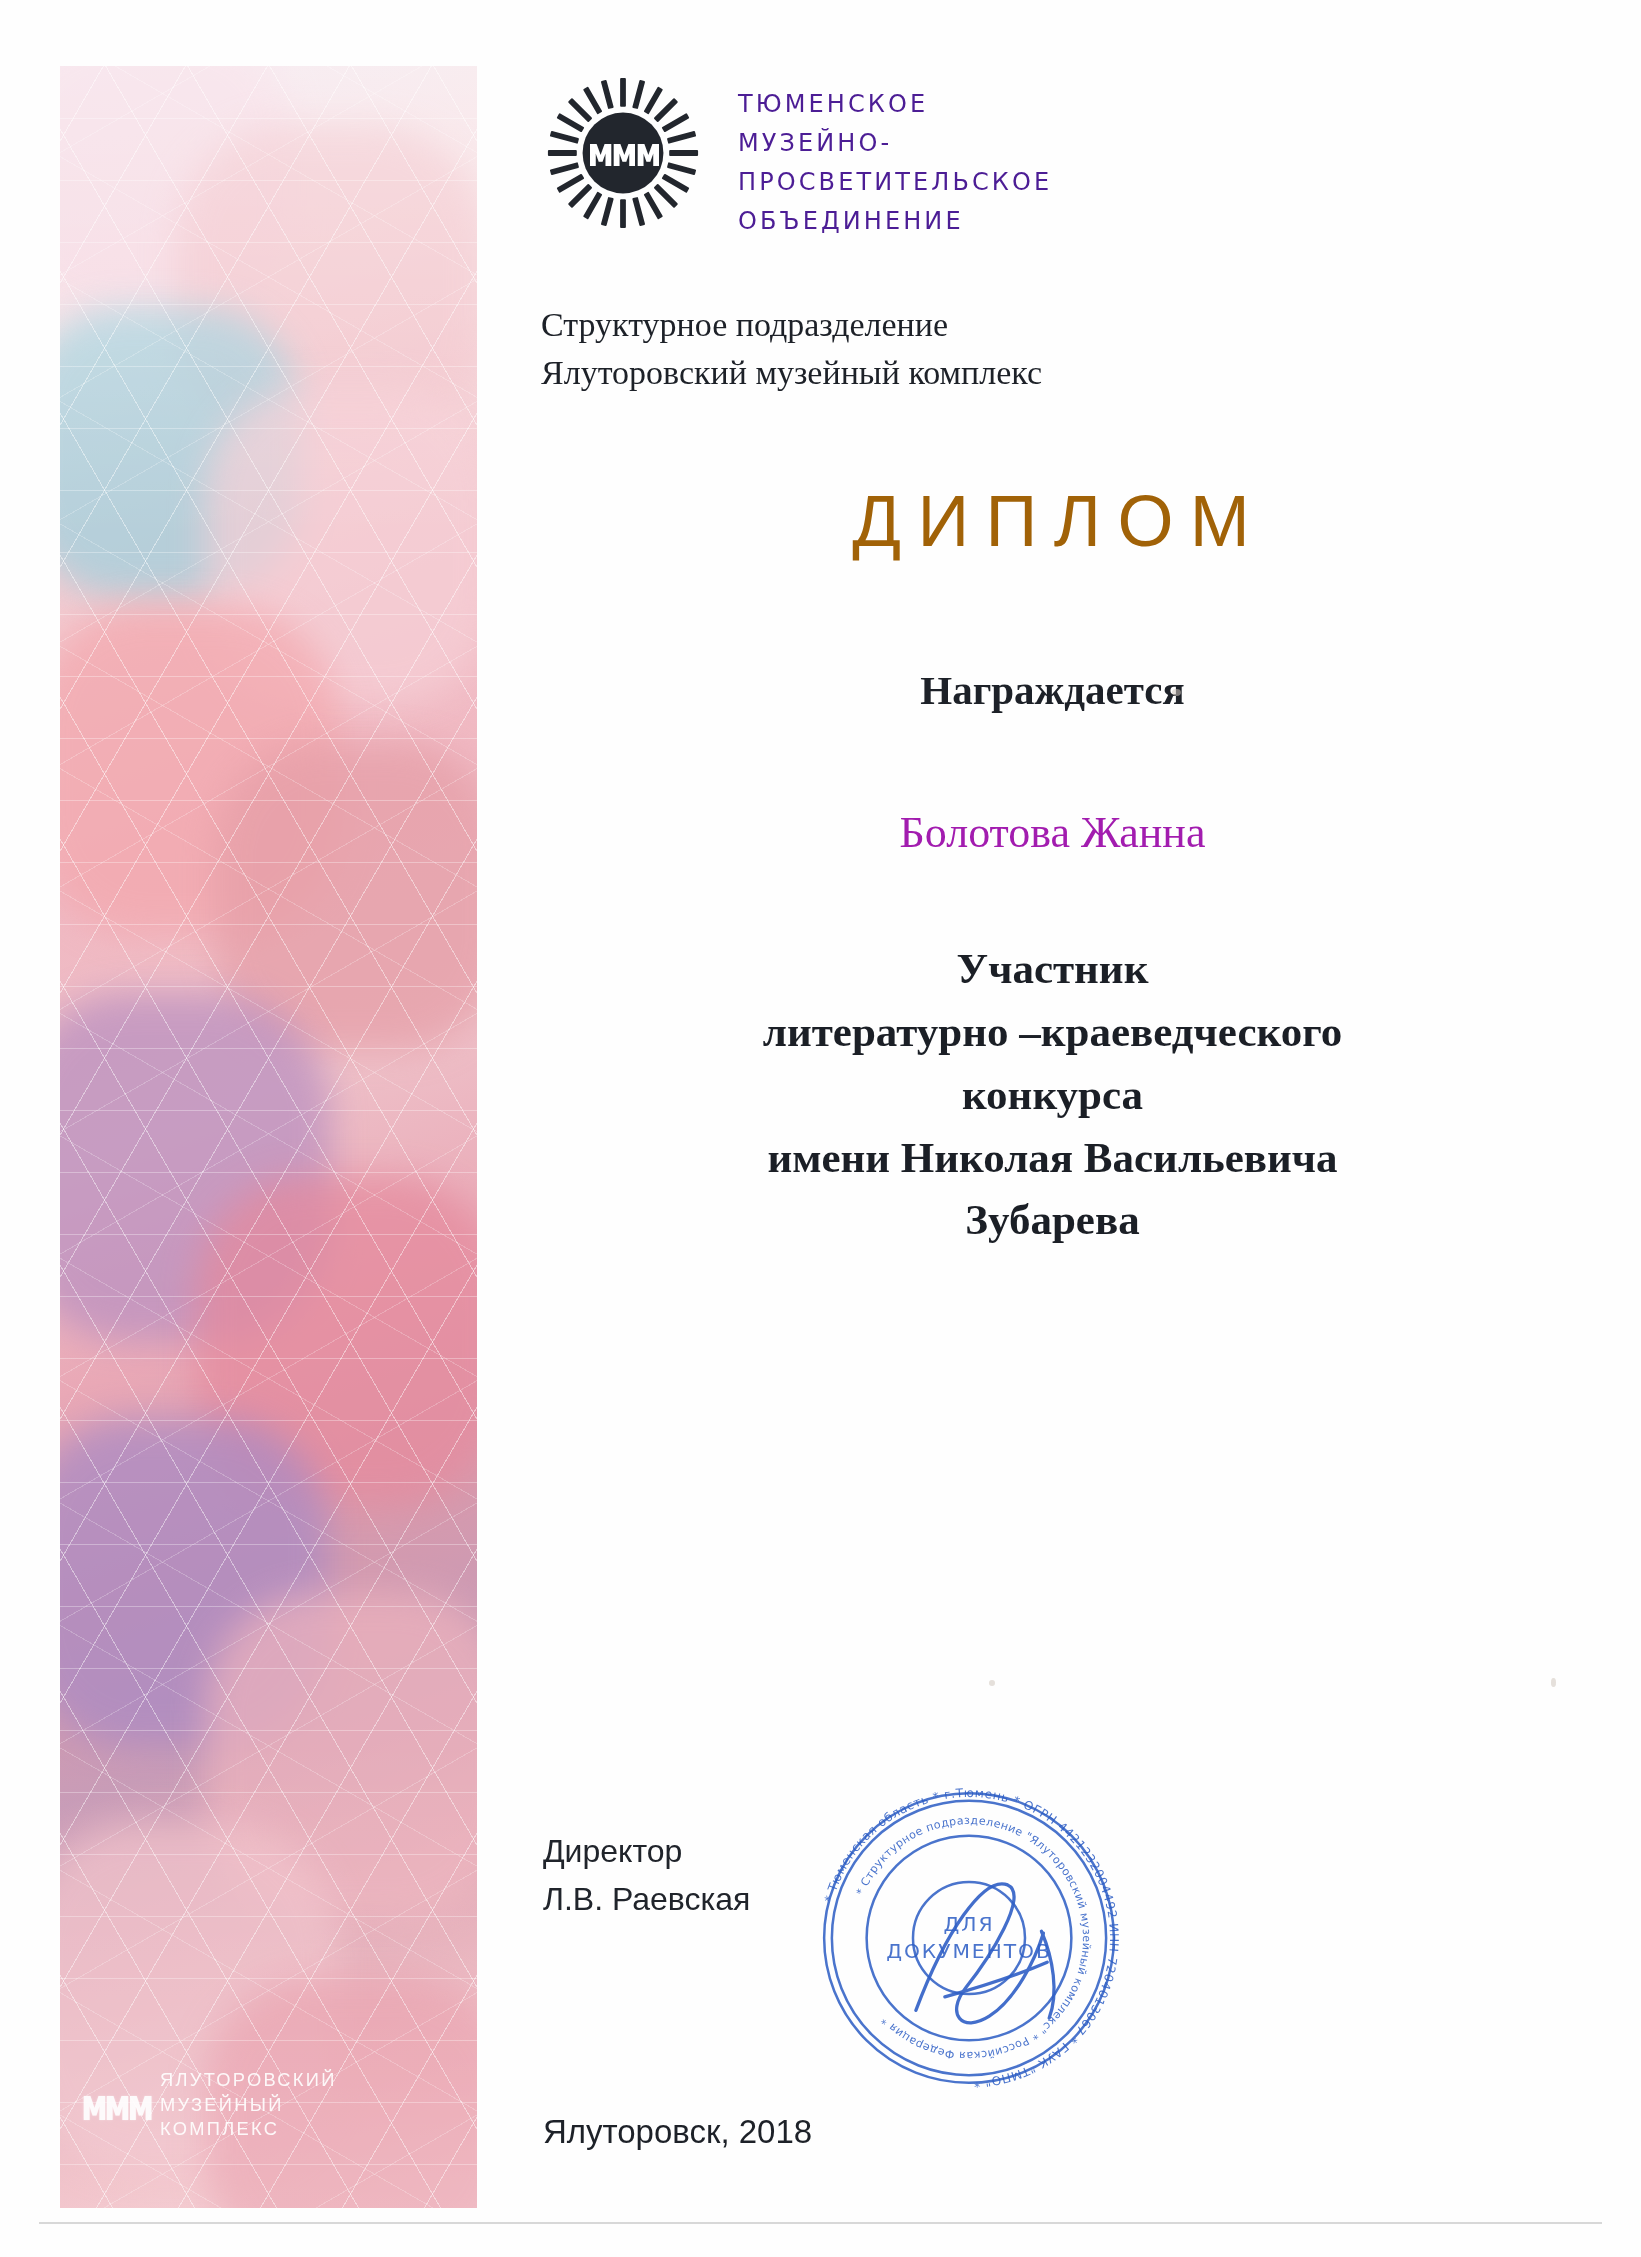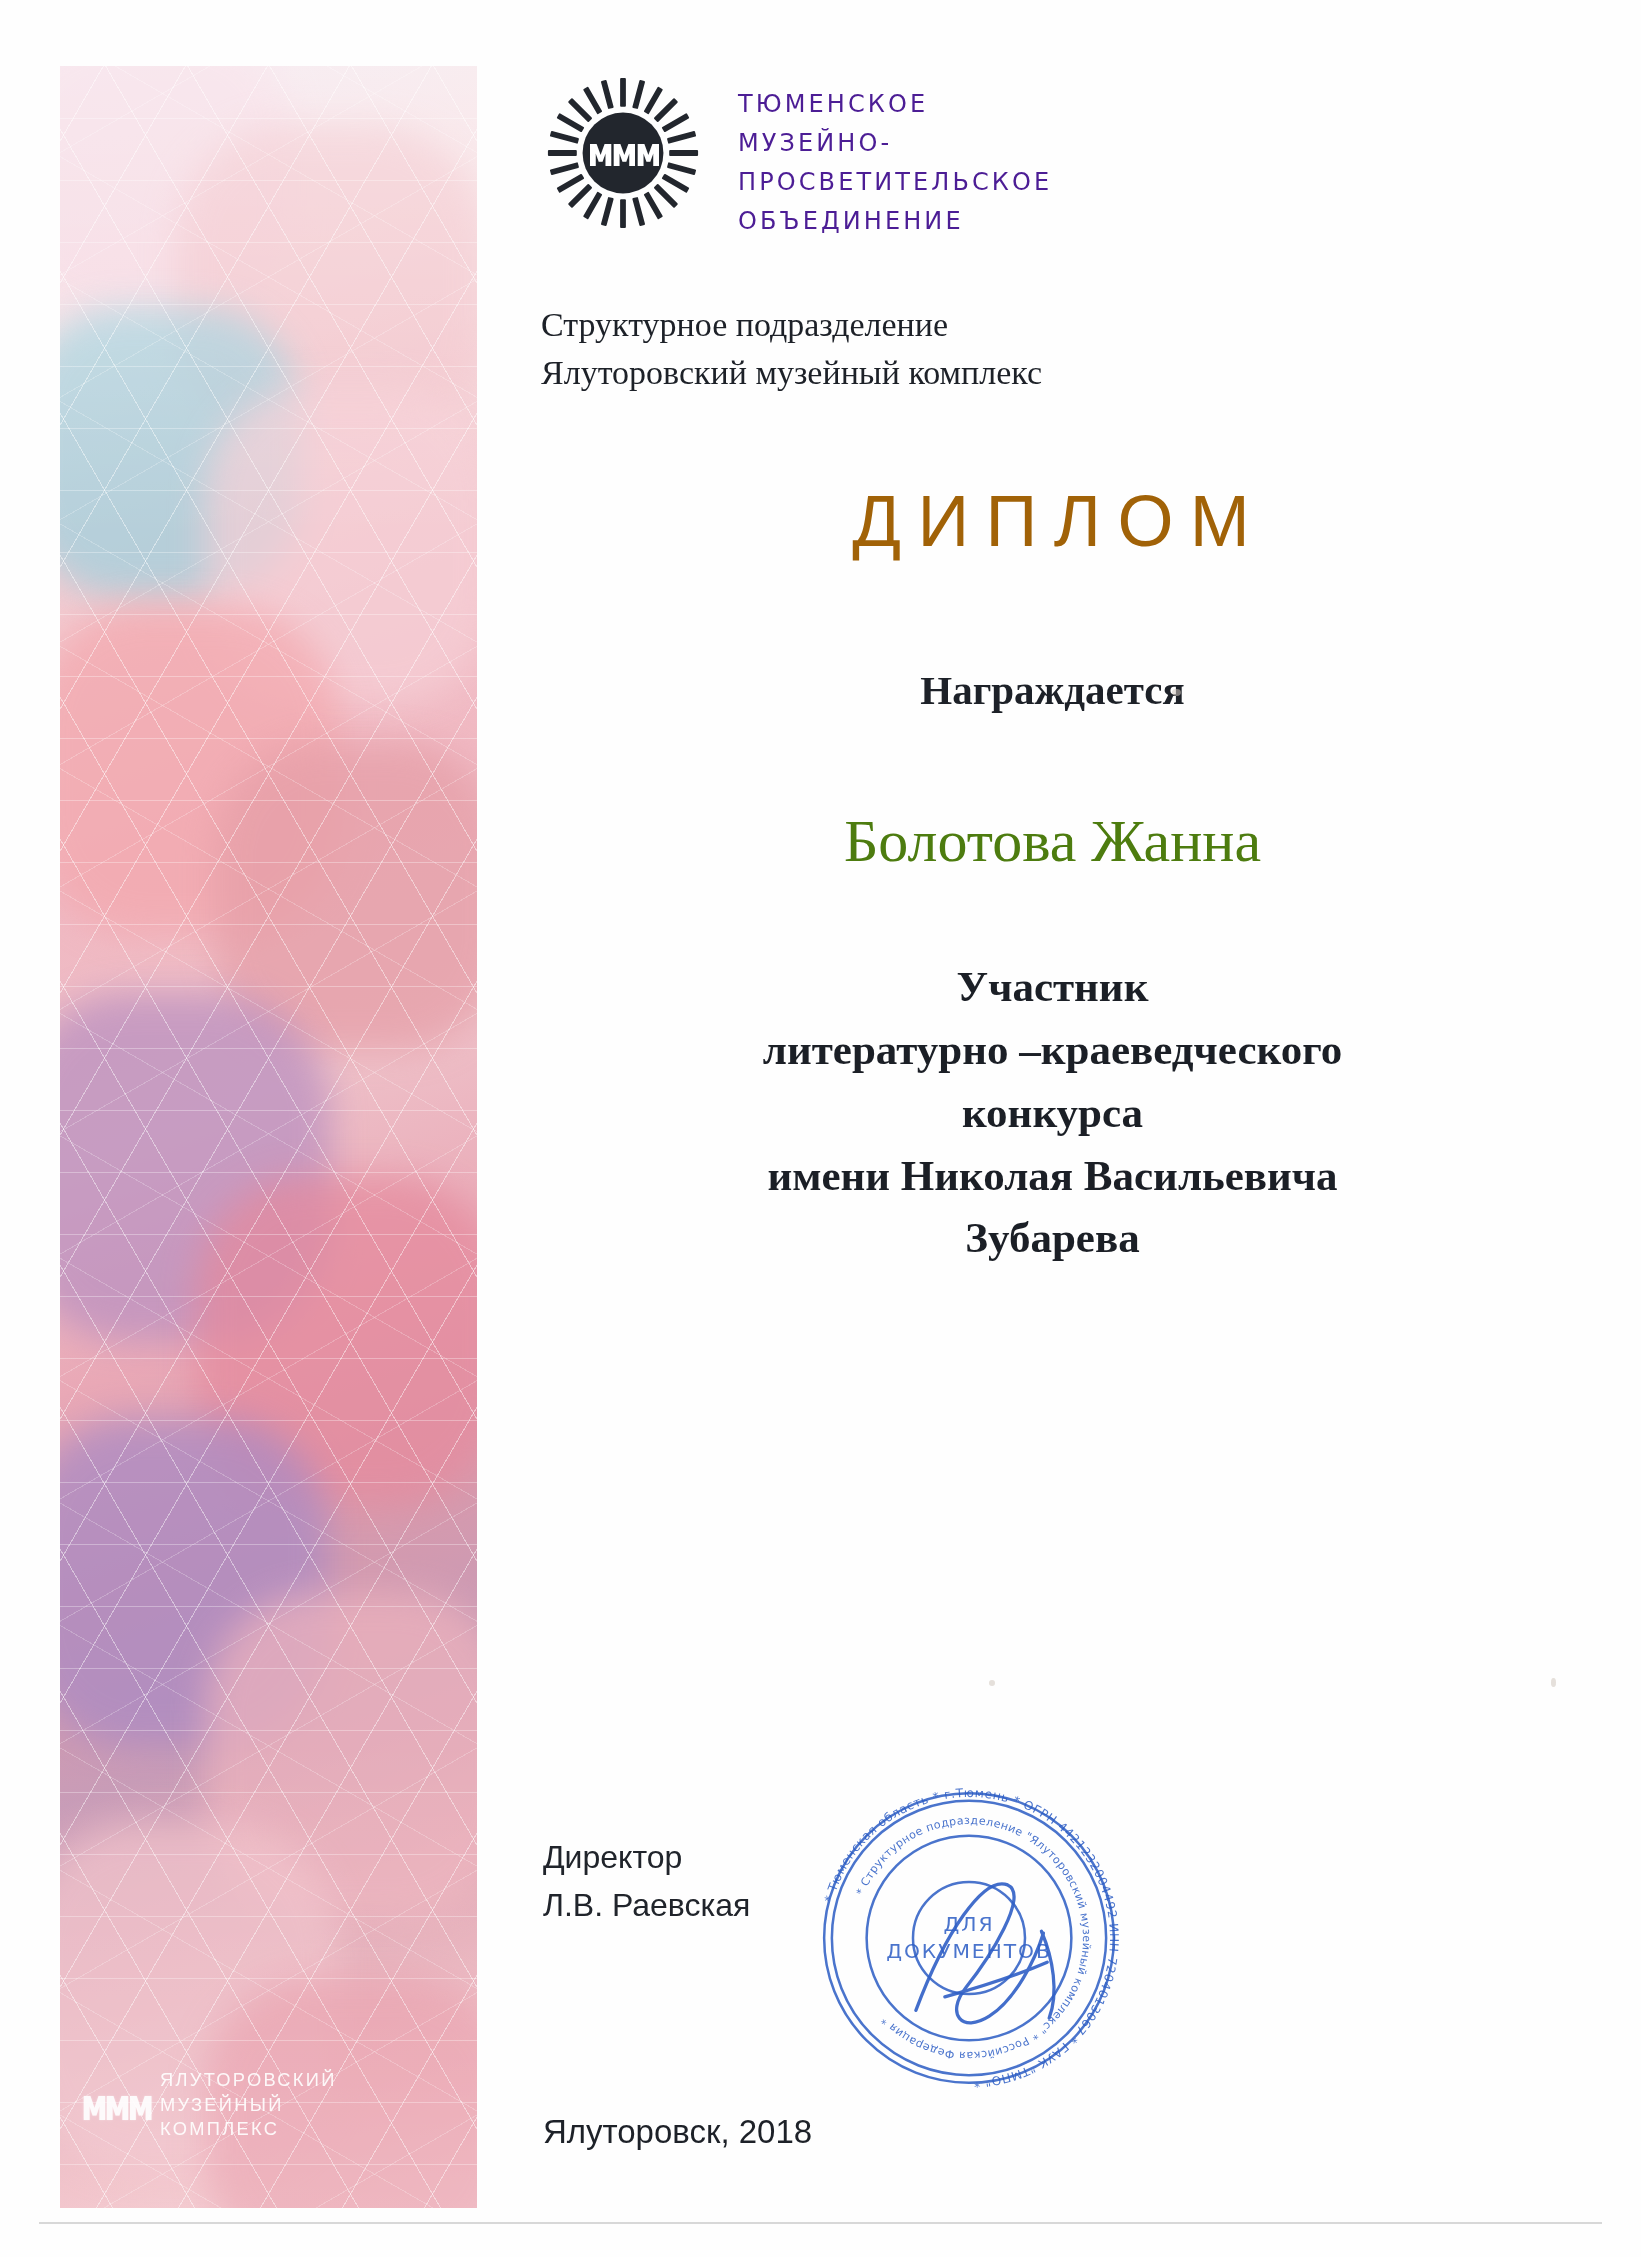--- a/index.html
+++ b/index.html
@@ -173,22 +173,22 @@
     font-family: "Liberation Serif", serif;
     font-weight: 700;
     font-size: 41px;
     color: #1d2128;
   }
 
   .recipient {
     margin-top: 93px;
     text-align: center;
     font-family: "Liberation Serif", serif;
-    font-size: 60px;
-    color: #4d7c0f;
+    font-size: 44px;
+    color: #a21caf;
   }
 
   .nomination {
     margin-top: 80px;
     text-align: center;
     font-family: "Liberation Serif", serif;
     font-weight: 700;
     font-size: 43px;
     line-height: 1.46;
     color: #1b1f26;
@@ -198,21 +198,21 @@
   .sign-row {
     position: absolute;
     left: 0;
     top: 1709px;
     width: 100%;
     height: 319px;
   }
   .sign-title {
     position: absolute;
     left: 1.9px;
-    top: 56px;
+    top: 50px;
     font-family: "Liberation Sans", sans-serif;
     font-size: 32px;
     line-height: 1.5;
     color: #20242b;
   }
 
   .stamp {
     position: absolute;
     left: 259px;
     top: -7.7px;

